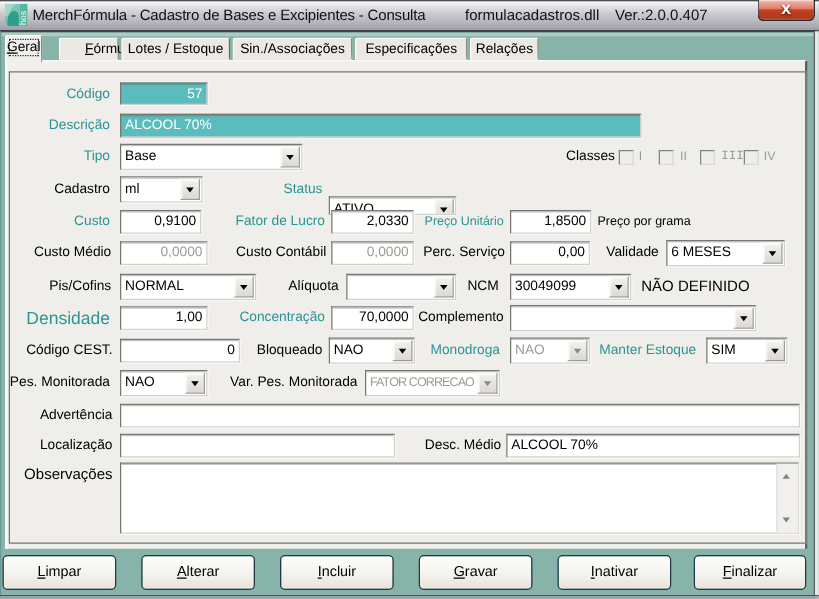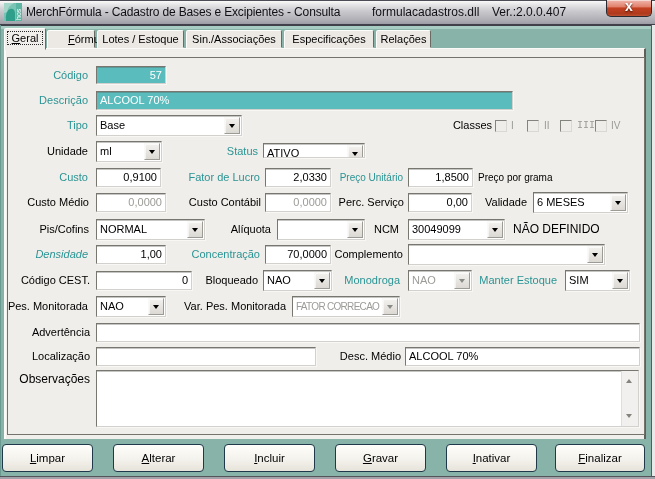--- a/index.html
+++ b/index.html
@@ -29,21 +29,21 @@
       <path d="M0 0 L10 0 Q4 3 3 9 L0 10 Z" fill="#a5d6ca"></path>
       <rect x="12" y="0" width="6" height="18" fill="#5bb5a3"></rect>
       <text x="-17" y="17" transform="rotate(-90)" font-family="Liberation Sans" font-size="7" fill="#fff">hos</text>
     </svg>
 <div class="abs" style="left:26px;top:0;height:24px;line-height:24px;color:#101014;font-size:12px;letter-spacing:-0.15px;white-space:nowrap;">MerchFórmula - Cadastro de Bases e Excipientes - Consulta</div>
 <div class="abs" style="left:372px;top:0;height:24px;line-height:24px;color:#101014;font-size:12px;">formulacadastros.dll</div>
 <div class="abs" style="left:492px;top:0;height:24px;line-height:24px;color:#101014;font-size:12px;">Ver.:2.0.0.407</div>
 <div class="abs" style="left:606px;top:0;width:46px;height:17px;background:linear-gradient(#efb6ac 0%,#e2826d 42%,#c34122 50%,#b03a1c 85%,#bc4f30);border:1px solid #2a2a30;border-top:none;border-radius:0 0 5px 5px;box-shadow:inset 0 1px 0 rgba(255,255,255,.5);color:#fff;text-align:center;line-height:13px;font-size:14px;font-weight:bold;text-shadow:0 1px 2px #401005;">x</div>
 <div class="abs" style="left:4px;top:48px;width:642px;height:391px;background:#f1efec;border-left:2px solid #fbfaf8;border-top:1px solid #fbfaf8;border-right:2px solid #5f5f59;"></div>
 <div class="abs" style="left:7px;top:57px;width:638px;height:378px;background:#f0eeea;border:1px solid #74746c;"></div>
-<div class="tab" style="left:4px;top:28px;width:42px;height:22px;line-height:19px;background:#f1efec;z-index:5;"><u>G</u>eral<div class="abs" style="left:2px;top:2px;right:2px;bottom:4px;border:1px dotted #2a2a2a;"></div></div>
+<div class="tab" style="left:4px;top:28px;width:30px;height:22px;line-height:19px;background:#f1efec;z-index:5;"><u>G</u>eral<div class="abs" style="left:2px;top:2px;right:2px;bottom:4px;border:1px dotted #2a2a2a;"></div></div>
 <div class="tab" style="left:47px;top:30px;width:48px;height:18px;line-height:16px;padding-left:20px;"><u>F</u>órmula</div>
 <div class="tab" style="left:97px;top:30px;width:87px;height:18px;line-height:16px;">Lotes / Estoque</div>
 <div class="tab" style="left:186px;top:30px;width:96px;height:18px;line-height:16px;">Sin./Associações</div>
 <div class="tab" style="left:284px;top:30px;width:90px;height:18px;line-height:16px;">Especificações</div>
 <div class="tab" style="left:376px;top:30px;width:55px;height:18px;line-height:16px;">Relações</div>
 <div class="lbl tl" style="right:567px;top:66px;height:18px;line-height:18px;font-size:11px;">Código</div>
 <div class="edit tealedit num" style="left:96px;top:66px;width:70px;height:18px;line-height:16px;font-size:11px;">57</div>
 <div class="lbl tl" style="right:567px;top:91px;height:19px;line-height:19px;font-size:11px;">Descrição</div>
 <div class="edit tealedit" style="left:96px;top:91px;width:417px;height:19px;line-height:17px;font-size:11px;">ALCOOL 70%</div>
 <div class="lbl tl" style="right:567px;top:115px;height:21px;line-height:21px;font-size:11px;">Tipo</div>
@@ -52,26 +52,26 @@
       </div></div>
 <div class="lbl" style="right:163px;top:115px;height:21px;line-height:21px;font-size:11px;">Classes</div>
 <div class="cb" style="left:495px;top:120px;"></div>
 <div class="abs" style="left:511px;top:115px;height:21px;line-height:21px;font-size:10px;color:#9a9a96;white-space:nowrap;">I</div>
 <div class="cb" style="left:527px;top:120px;"></div>
 <div class="abs" style="left:544px;top:115px;height:21px;line-height:21px;font-size:10px;color:#9a9a96;white-space:nowrap;">II</div>
 <div class="cb" style="left:560px;top:120px;"></div>
 <div class="abs" style="left:577px;top:115px;height:21px;line-height:21px;font-size:10px;color:#9a9a96;white-space:nowrap;font-family:Liberation Mono, monospace;">III</div>
 <div class="cb" style="left:595px;top:120px;"></div>
 <div class="abs" style="left:611px;top:115px;height:21px;line-height:21px;font-size:10px;color:#9a9a96;white-space:nowrap;">IV</div>
-<div class="lbl" style="right:567px;top:141px;height:21px;line-height:21px;font-size:11px;">Unidade</div>
+<div class="lbl" style="right:567px;top:141px;height:21px;line-height:21px;font-size:11px;">Cadastro</div>
 <div class="combo" style="left:96px;top:141px;width:66px;height:21px;line-height:19px;font-size:11px;color:#000;">ml<div class="cbtn" style="height:17px;">
         <div class="arr"></div>
       </div></div>
 <div class="lbl tl" style="right:397px;top:141px;height:21px;line-height:21px;font-size:11px;">Status</div>
-<div class="combo" style="left:263px;top:143px;width:102px;height:15px;line-height:19px;font-size:11px;color:#000;">ATIVO<div class="cbtn" style="height:17px;">
+<div class="combo" style="left:263px;top:157px;width:102px;height:15px;line-height:19px;font-size:11px;color:#000;">ATIVO<div class="cbtn" style="height:17px;">
         <div class="arr"></div>
       </div></div>
 <div class="lbl tl" style="right:567px;top:168px;height:19px;line-height:19px;font-size:11px;">Custo</div>
 <div class="edit num" style="left:96px;top:168px;width:65px;height:19px;line-height:17px;font-size:11px;">0,9100</div>
 <div class="lbl tl" style="right:395px;top:168px;height:19px;line-height:19px;font-size:11px;">Fator de Lucro</div>
 <div class="edit num" style="left:265px;top:168px;width:66px;height:19px;line-height:17px;font-size:11px;">2,0330</div>
 <div class="lbl tl" style="right:252px;top:168px;height:19px;line-height:19px;font-size:10px;">Preço Unitário</div>
 <div class="edit num" style="left:408px;top:168px;width:65px;height:19px;line-height:17px;font-size:11px;">1,8500</div>
 <div class="abs" style="left:478px;top:168px;height:19px;line-height:19px;font-size:10px;color:#000;white-space:nowrap;">Preço por grama</div>
 <div class="lbl" style="right:566px;top:193px;height:19px;line-height:19px;font-size:11px;">Custo Médio</div>
@@ -92,21 +92,21 @@
 <div class="combo" style="left:277px;top:219px;width:88px;height:21px;line-height:19px;font-size:11px;color:#000;">
       <div class="cbtn" style="height:17px;">
         <div class="arr"></div>
       </div>
     </div>
 <div class="lbl" style="right:256px;top:219px;height:21px;line-height:21px;font-size:11px;">NCM</div>
 <div class="combo" style="left:408px;top:219px;width:97px;height:21px;line-height:19px;font-size:11px;color:#000;">30049099<div class="cbtn" style="height:17px;">
         <div class="arr"></div>
       </div></div>
 <div class="abs" style="left:513px;top:219px;height:21px;line-height:21px;font-size:12px;color:#000;white-space:nowrap;">NÃO DEFINIDO</div>
-<div class="lbl tl" style="right:567px;top:245px;height:19px;line-height:19px;font-size:11px;font-style:italic;">Densidade</div>
+<div class="lbl tl" style="right:567px;top:245px;height:19px;line-height:19px;font-size:14px;">Densidade</div>
 <div class="edit num" style="left:96px;top:245px;width:70px;height:19px;line-height:17px;font-size:11px;">1,00</div>
 <div class="lbl tl" style="right:395px;top:245px;height:19px;line-height:19px;font-size:11px;">Concentração</div>
 <div class="edit num" style="left:265px;top:245px;width:66px;height:19px;line-height:17px;font-size:11px;">70,0000</div>
 <div class="lbl" style="right:252px;top:245px;height:19px;line-height:19px;font-size:11px;">Complemento</div>
 <div class="combo" style="left:408px;top:244px;width:197px;height:21px;line-height:19px;font-size:11px;color:#000;">
       <div class="cbtn" style="height:17px;">
         <div class="arr"></div>
       </div>
     </div>
 <div class="lbl" style="right:565px;top:271px;height:19px;line-height:19px;font-size:11px;">Código CEST.</div>

